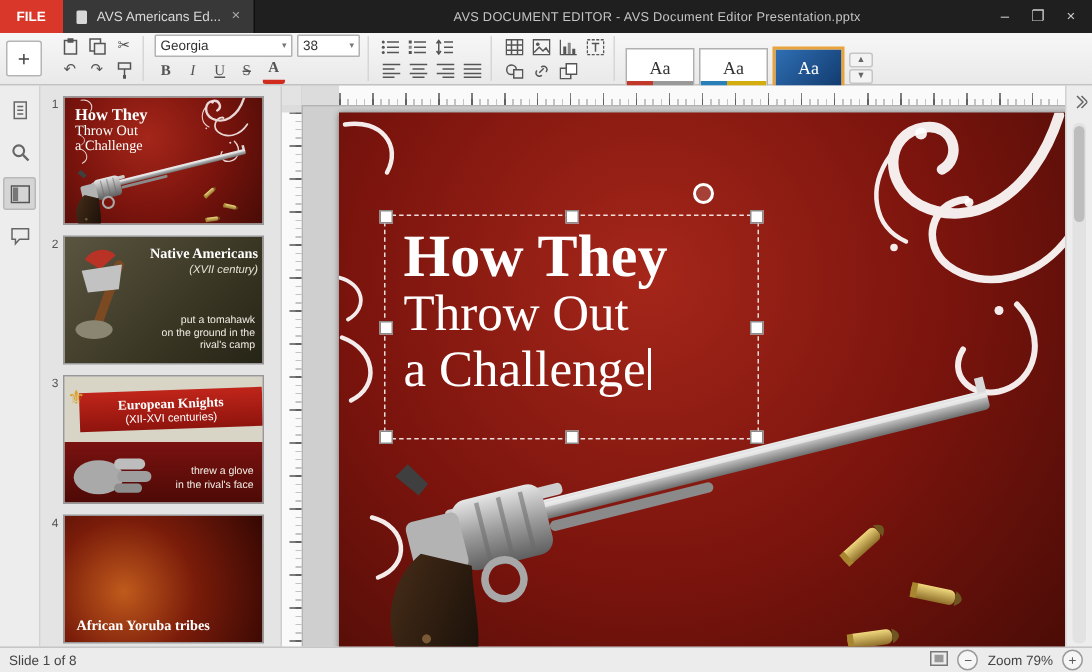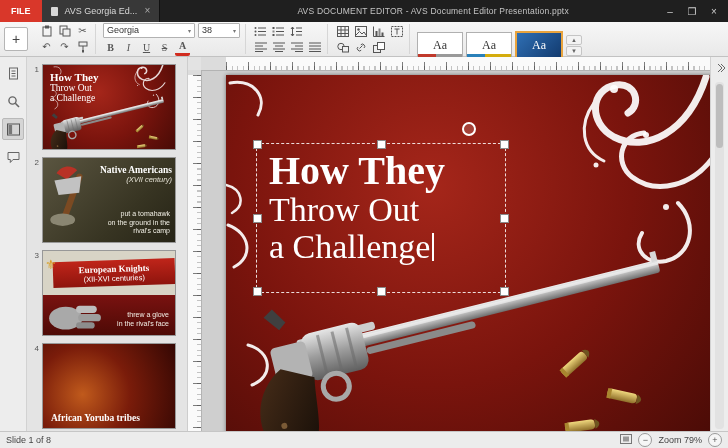--- a/index.html
+++ b/index.html
@@ -221,21 +221,21 @@
     </symbol>
   </defs>
 </svg>
 
 <div class="app">
 
   <div class="titlebar">
     <div class="file-btn">FILE</div>
     <div class="doc-tab">
       <span class="tab-pageicon"></span>
-      <span>AVS Georgia Ed...</span>
+      <span>AVS Americans Ed...</span>
       <span class="tab-close">×</span>
     </div>
     <div class="win-title">AVS DOCUMENT EDITOR - AVS Document Editor Presentation.pptx</div>
     <div class="win-controls">
       <div class="win-btn">–</div>
       <div class="win-btn">❐</div>
       <div class="win-btn">×</div>
     </div>
   </div>
 

